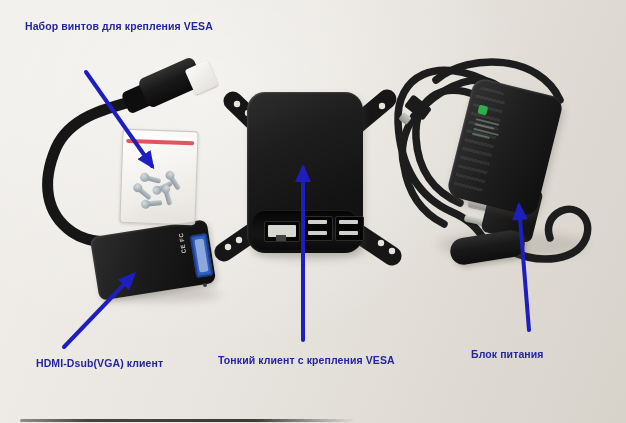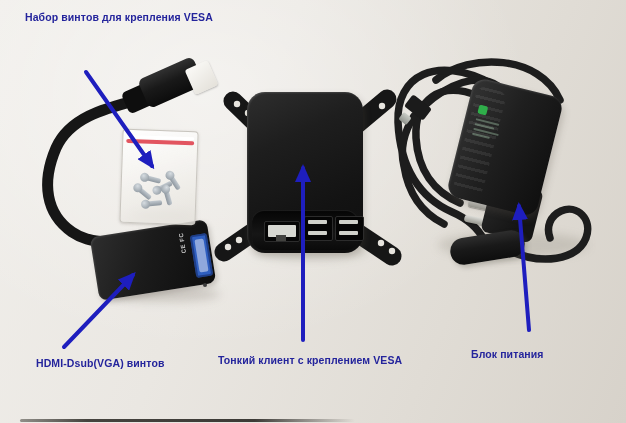--- a/index.html
+++ b/index.html
@@ -182,18 +182,18 @@
       </marker>
     </defs>
     <g stroke="#1e1ebe" stroke-width="4" stroke-linecap="round">
       <line x1="86" y1="72" x2="152" y2="166" marker-end="url(#ah)"></line>
       <line x1="64" y1="347" x2="133" y2="275" marker-end="url(#ah)"></line>
       <line x1="303" y1="340" x2="303" y2="168" marker-end="url(#ah)"></line>
       <line x1="529" y1="330" x2="519" y2="206" marker-end="url(#ah)"></line>
     </g>
   </svg>
 
-  <div class="label" style="left:13px;top:11px;padding-left:12px;">Набор винтов для крепления VESA</div>
-  <div class="label" style="left:36px;top:357px;">HDMI-Dsub(VGA) винтов</div>
-  <div class="label" style="left:218px;top:354px;">Тонкий клиент с креплением VESA</div>
+  <div class="label" style="left:13px;top:20px;padding-left:12px;">Набор винтов для крепления VESA</div>
+  <div class="label" style="left:36px;top:357px;">HDMI-Dsub(VGA) клиент</div>
+  <div class="label" style="left:218px;top:354px;">Тонкий клиент с крепления VESA</div>
   <div class="label" style="left:471px;top:348px;text-align:center;">Блок питания</div>
 
 </div>
 
 </body></html>

